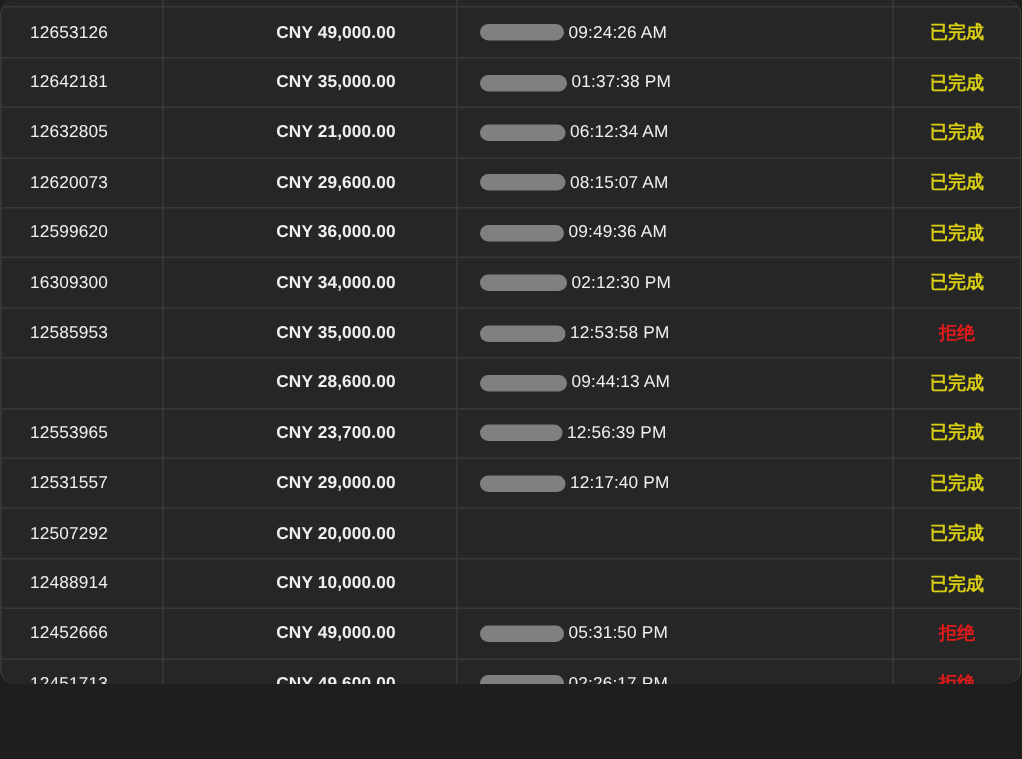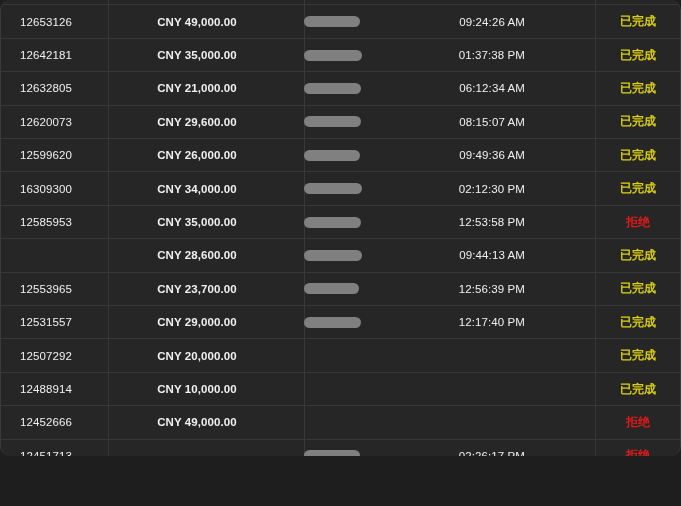--- a/index.html
+++ b/index.html
@@ -69,31 +69,31 @@
 
   .cell-id {
     left: 0;
     width: 107px;
     padding-left: 19px;
     justify-content: flex-start;
     letter-spacing: 0.1px;
   }
 
   .cell-amount {
-    left: 98px;
+    left: 125px;
     width: 196px;
     justify-content: center;
     font-weight: bold;
     letter-spacing: 0.1px;
   }
 
   .cell-time {
-    left: 303px;
+    left: 319px;
     width: 291px;
-    justify-content: space-between;
+    justify-content: flex-start;
     padding-right: 70px;
   }
 
   .cell-status {
     left: 594px;
     width: 86px;
     justify-content: center;
     font-size: 12px;
     font-weight: bold;
   }
@@ -160,21 +160,21 @@
         <div class="cell cell-id">12620073</div>
         <div class="cell cell-amount">CNY 29,600.00</div>
         <div class="cell cell-time">
           <span class="redacted" style="width: 57px; background: rgb(128, 128, 128);"></span>
           <span class="time-text">08:15:07 AM</span>
         </div>
         <div class="cell cell-status status-completed">已完成</div>
       </div>
       <div class="row">
         <div class="cell cell-id">12599620</div>
-        <div class="cell cell-amount">CNY 26,000.00</div>
+        <div class="cell cell-amount">CNY 36,000.00</div>
         <div class="cell cell-time">
           <span class="redacted" style="width: 56px; background: rgb(128, 128, 128);"></span>
           <span class="time-text">09:49:36 AM</span>
         </div>
         <div class="cell cell-status status-completed">已完成</div>
       </div>
       <div class="row">
         <div class="cell cell-id">16309300</div>
         <div class="cell cell-amount">CNY 34,000.00</div>
         <div class="cell cell-time">
@@ -224,24 +224,29 @@
         <div class="cell cell-status status-completed">已完成</div>
       </div>
       <div class="row">
         <div class="cell cell-id">12488914</div>
         <div class="cell cell-amount">CNY 10,000.00</div>
         <div class="cell cell-status status-completed">已完成</div>
       </div>
       <div class="row">
         <div class="cell cell-id">12452666</div>
         <div class="cell cell-amount">CNY 49,000.00</div>
+        <div class="cell cell-time">
+          <span class="redacted" style="width: 56px; background: rgb(128, 128, 128);"></span>
+          <span class="time-text">05:31:50 PM</span>
+        </div>
         <div class="cell cell-status status-rejected">拒绝</div>
       </div>
       <div class="row">
         <div class="cell cell-id">12451713</div>
+        <div class="cell cell-amount">CNY 49,600.00</div>
         <div class="cell cell-time">
           <span class="redacted" style="width: 56px; background: rgb(128, 128, 128);"></span>
           <span class="time-text">02:26:17 PM</span>
         </div>
         <div class="cell cell-status status-rejected">拒绝</div>
       </div>
     </div>
 </div>
 
 </body></html>

